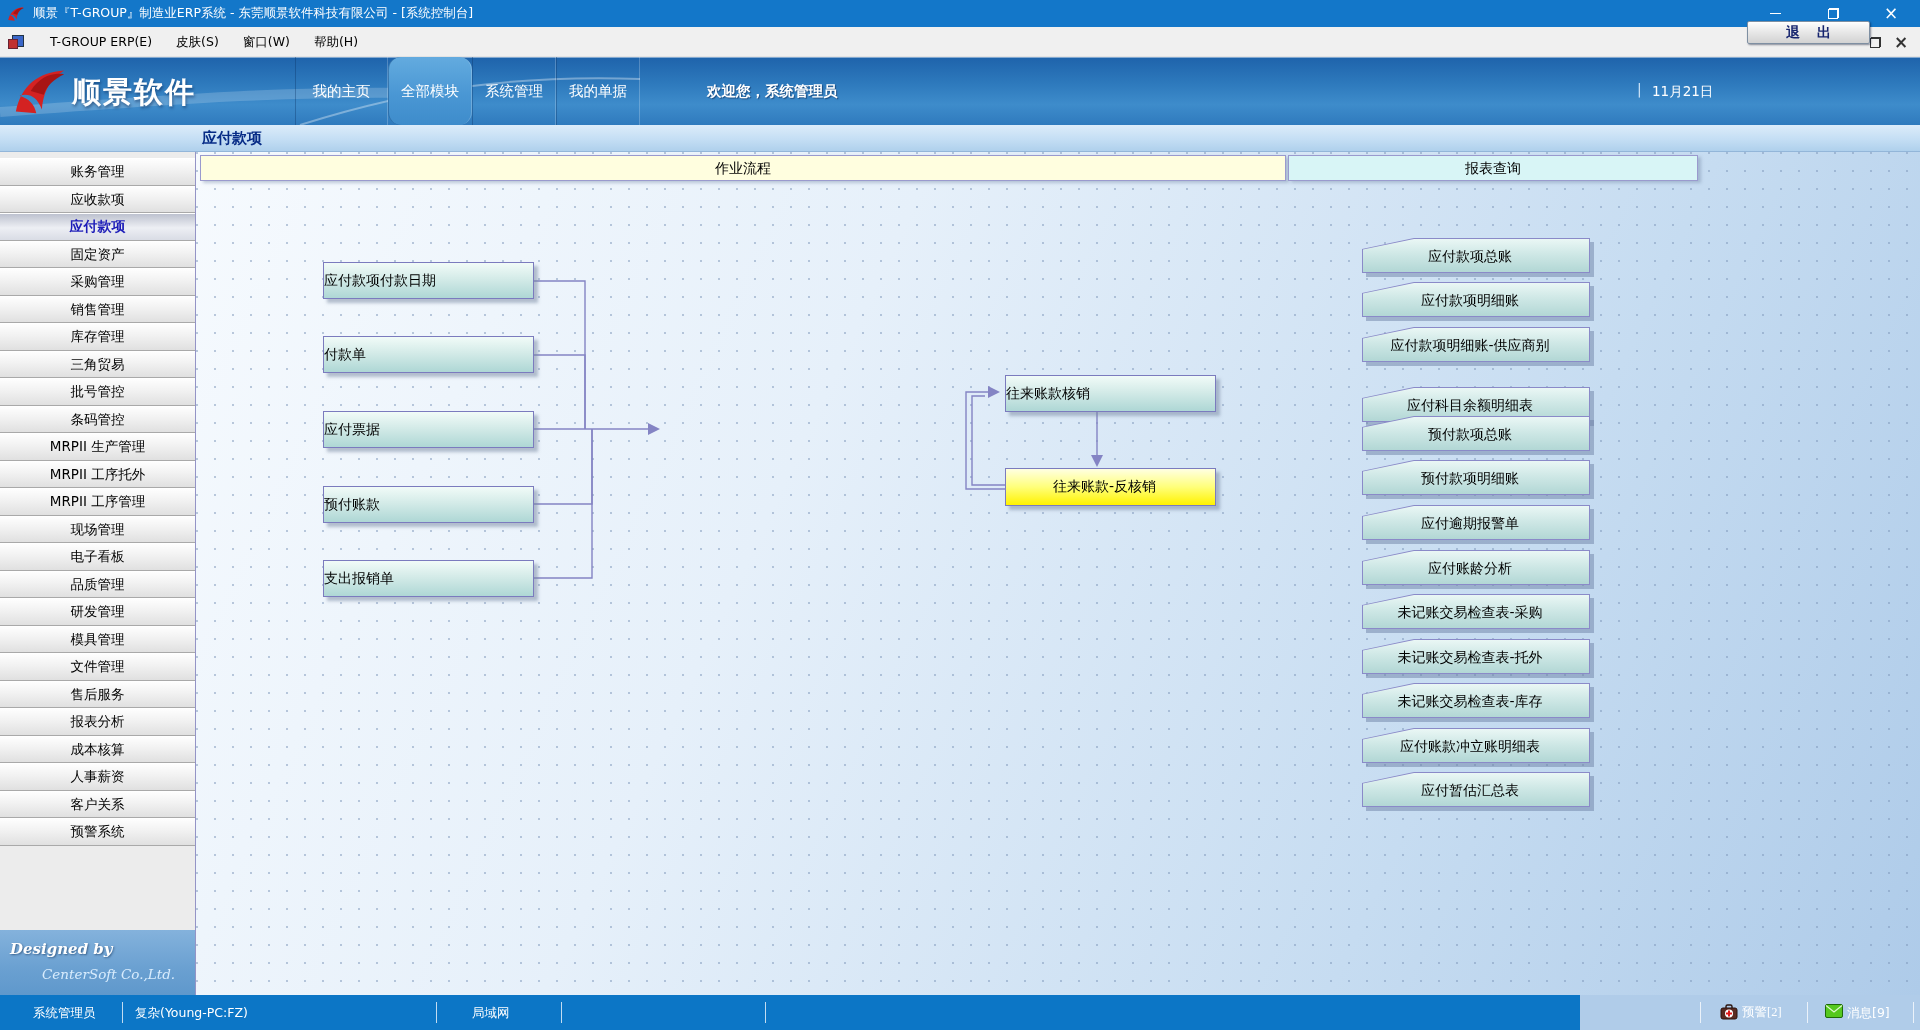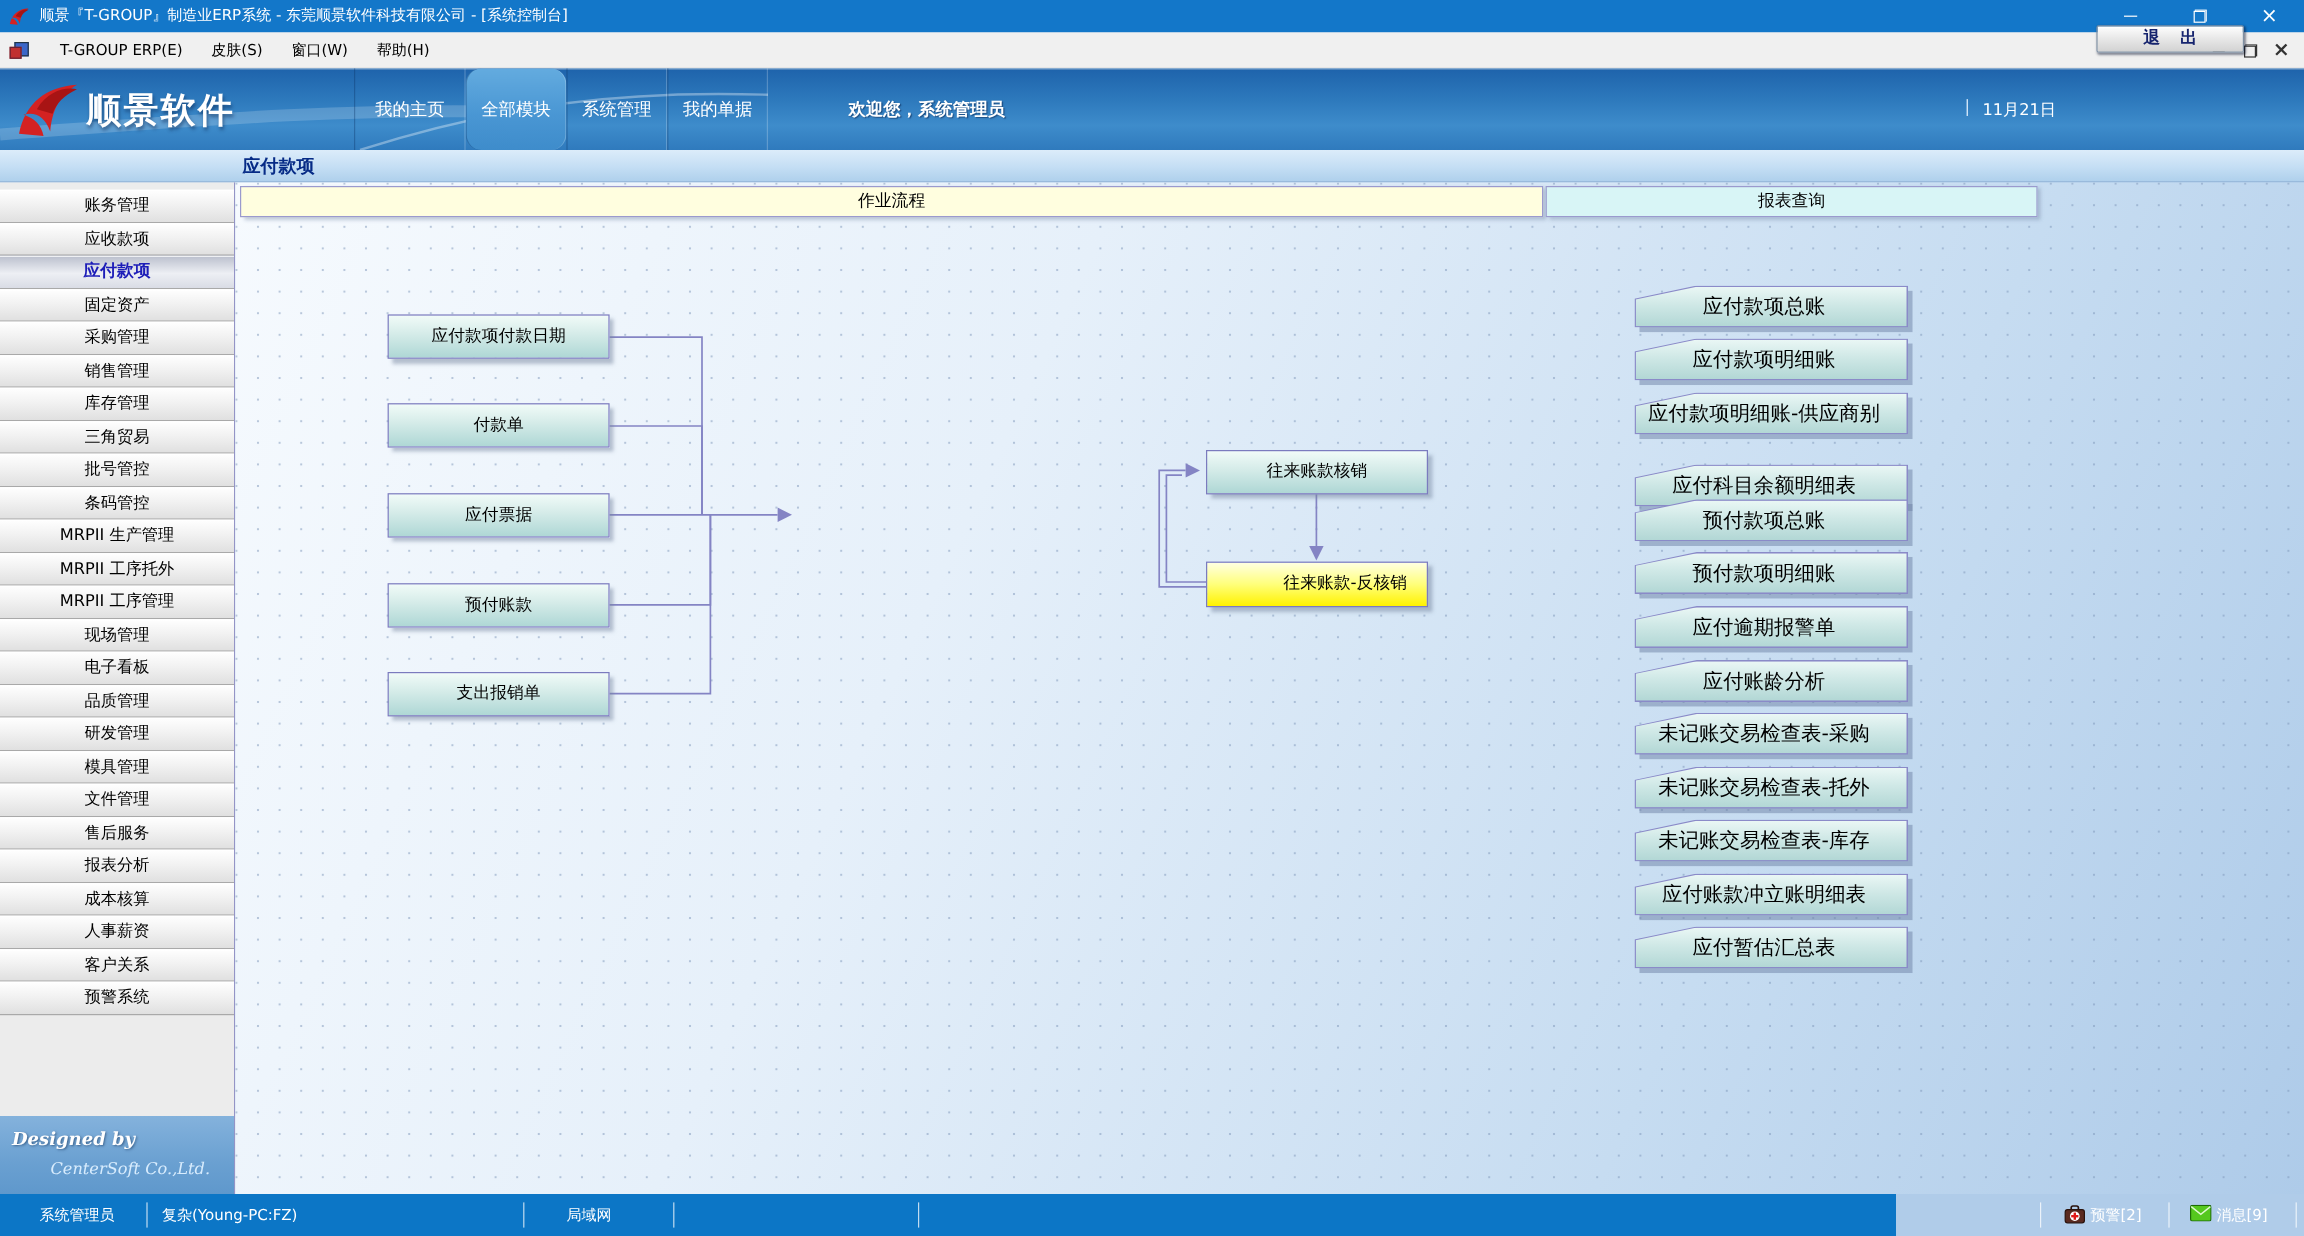--- a/index.html
+++ b/index.html
@@ -65,36 +65,36 @@
   .main { position:absolute; left:196px; top:152px; width:1724px; height:843px;
     background:
       radial-gradient(circle, rgba(125,150,185,.5) 1px, rgba(0,0,0,0) 1.3px) 10px 10px / 18px 18px,
       linear-gradient(115deg,#F6FAFE 0%,#E6F0FA 35%,#C6DCF1 72%,#AECBE9 100%); }
   .section-tab { position:absolute; top:3px; height:26px; line-height:24px; text-align:center; font-size:14px; color:#000; border:1px solid #9A9ACE; box-shadow:3px 2px 3px rgba(110,130,160,.4); }
   .tab-flow { left:4px; width:1086px; background:#FFFEDF; }
   .tab-report { left:1092px; width:410px; background:#D8F5F6; }
 
   .connector-layer { position:absolute; left:0; top:0; width:1724px; height:843px; pointer-events:none; }
 
-  .flow-box { position:absolute; width:185px; height:37px; line-height:35px; text-align:center; font-size:14px; color:#000;
+  .flow-box { position:absolute; width:211px; height:37px; line-height:35px; font-size:14px; color:#000;
     background:linear-gradient(180deg,#F1FBF8 0%,#D4EBE8 45%,#AED7D5 100%); border:1px solid #7B7BBE; box-shadow:4px 4px 3px rgba(118,134,160,.5); }
   .flow-box.yellow { background:linear-gradient(180deg,#FFFFE2 0%,#FFFF7A 50%,#FFF200 100%);padding-left:47px; }
   .flow-ellipse { position:absolute; left:465px; top:237px; width:190px; height:84px; border-radius:50%;
     background:radial-gradient(circle at 35% 28%,#EFFFC9 0%,#B8F556 45%,#8AE81C 75%,#79DC10 100%);
     border:1px solid #8FA6C4; box-shadow:5px 5px 4px rgba(118,134,160,.5);
     display:flex; align-items:center; justify-content:center; font-size:14px; color:#000; }
 
   
   .rbtn { position:absolute; left:1166px; width:228px; height:35px; }
   .rbtn-sh, .rbtn-bd, .rbtn-fill { position:absolute; clip-path:polygon(0 11px, 52px 0, 100% 0, 100% 100%, 0 100%); }
   .rbtn-sh { left:4px; top:4px; width:228px; height:35px; background:rgba(110,130,165,.5); }
   .rbtn-bd { left:0; top:0; width:228px; height:35px; background:#8A8AC8; }
   .rbtn-fill { left:1px; top:1px; width:226px; height:33px; clip-path:polygon(0 10.5px, 51px 0, 100% 0, 100% 100%, 0 100%);
     background:linear-gradient(180deg,#EAF7F5 0%,#CFE8E6 45%,#B2D7D5 100%); }
-  .rbtn-label { position:absolute; left:0; top:0; width:216px; height:35px; line-height:37px; text-align:center; font-size:17px; color:#000; }
+  .rbtn-label { position:absolute; left:0; top:0; width:216px; height:35px; line-height:37px; text-align:center; font-size:14px; color:#000; }
 
   
   .statusbar { position:absolute; left:0; top:995px; width:1580px; height:35px; background:#0C76C6; color:#FFFFFF; font-size:12.5px; }
   .sb-text { position:absolute; top:0; height:35px; line-height:35px; white-space:nowrap; }
   .sb-sep { position:absolute; top:7px; width:1px; height:21px; background:rgba(255,255,255,.75); }
   .sb-ico { position:absolute; top:9px; }
 </style>
 </head>
 <body>
 
@@ -323,21 +323,21 @@
     <span class="sb-sep" style="left:1700px;"></span>
     <span class="sb-ico" style="left:1720px;">
       <svg width="18" height="16" viewBox="0 0 18 16">
         <rect x="1" y="4" width="16" height="11" rx="2" fill="#5A2A20" stroke="#2A120C" stroke-width="1"></rect>
         <path d="M6 4 V2.5 A1.5 1.5 0 0 1 7.5 1 H10.5 A1.5 1.5 0 0 1 12 2.5 V4" fill="none" stroke="#2A120C" stroke-width="1.4"></path>
         <circle cx="9" cy="9.5" r="4" fill="#FFFFFF"></circle>
         <rect x="8" y="6.5" width="2" height="6" fill="#E01818"></rect>
         <rect x="6" y="8.5" width="6" height="2" fill="#E01818"></rect>
       </svg>
     </span>
-    <span class="sb-text" style="left:1742px;">预警[2]</span>
+    <span class="sb-text" style="left:1742px;font-family:Liberation Serif, serif;">预警[2]</span>
     <span class="sb-sep" style="left:1807px;"></span>
     <span class="sb-ico" style="left:1825px;">
       <svg width="18" height="14" viewBox="0 0 18 14">
         <rect x="0.5" y="0.5" width="17" height="13" rx="1.5" fill="#55C81E" stroke="#1E6A08" stroke-width="1"></rect>
         <path d="M1 1.5 L9 8 L17 1.5" fill="none" stroke="#DFF8D0" stroke-width="1.2"></path>
       </svg>
     </span>
     <span class="sb-text" style="left:1847px;">消息[9]</span>
     <span class="sb-sep" style="left:1913px;"></span>
   </div>

